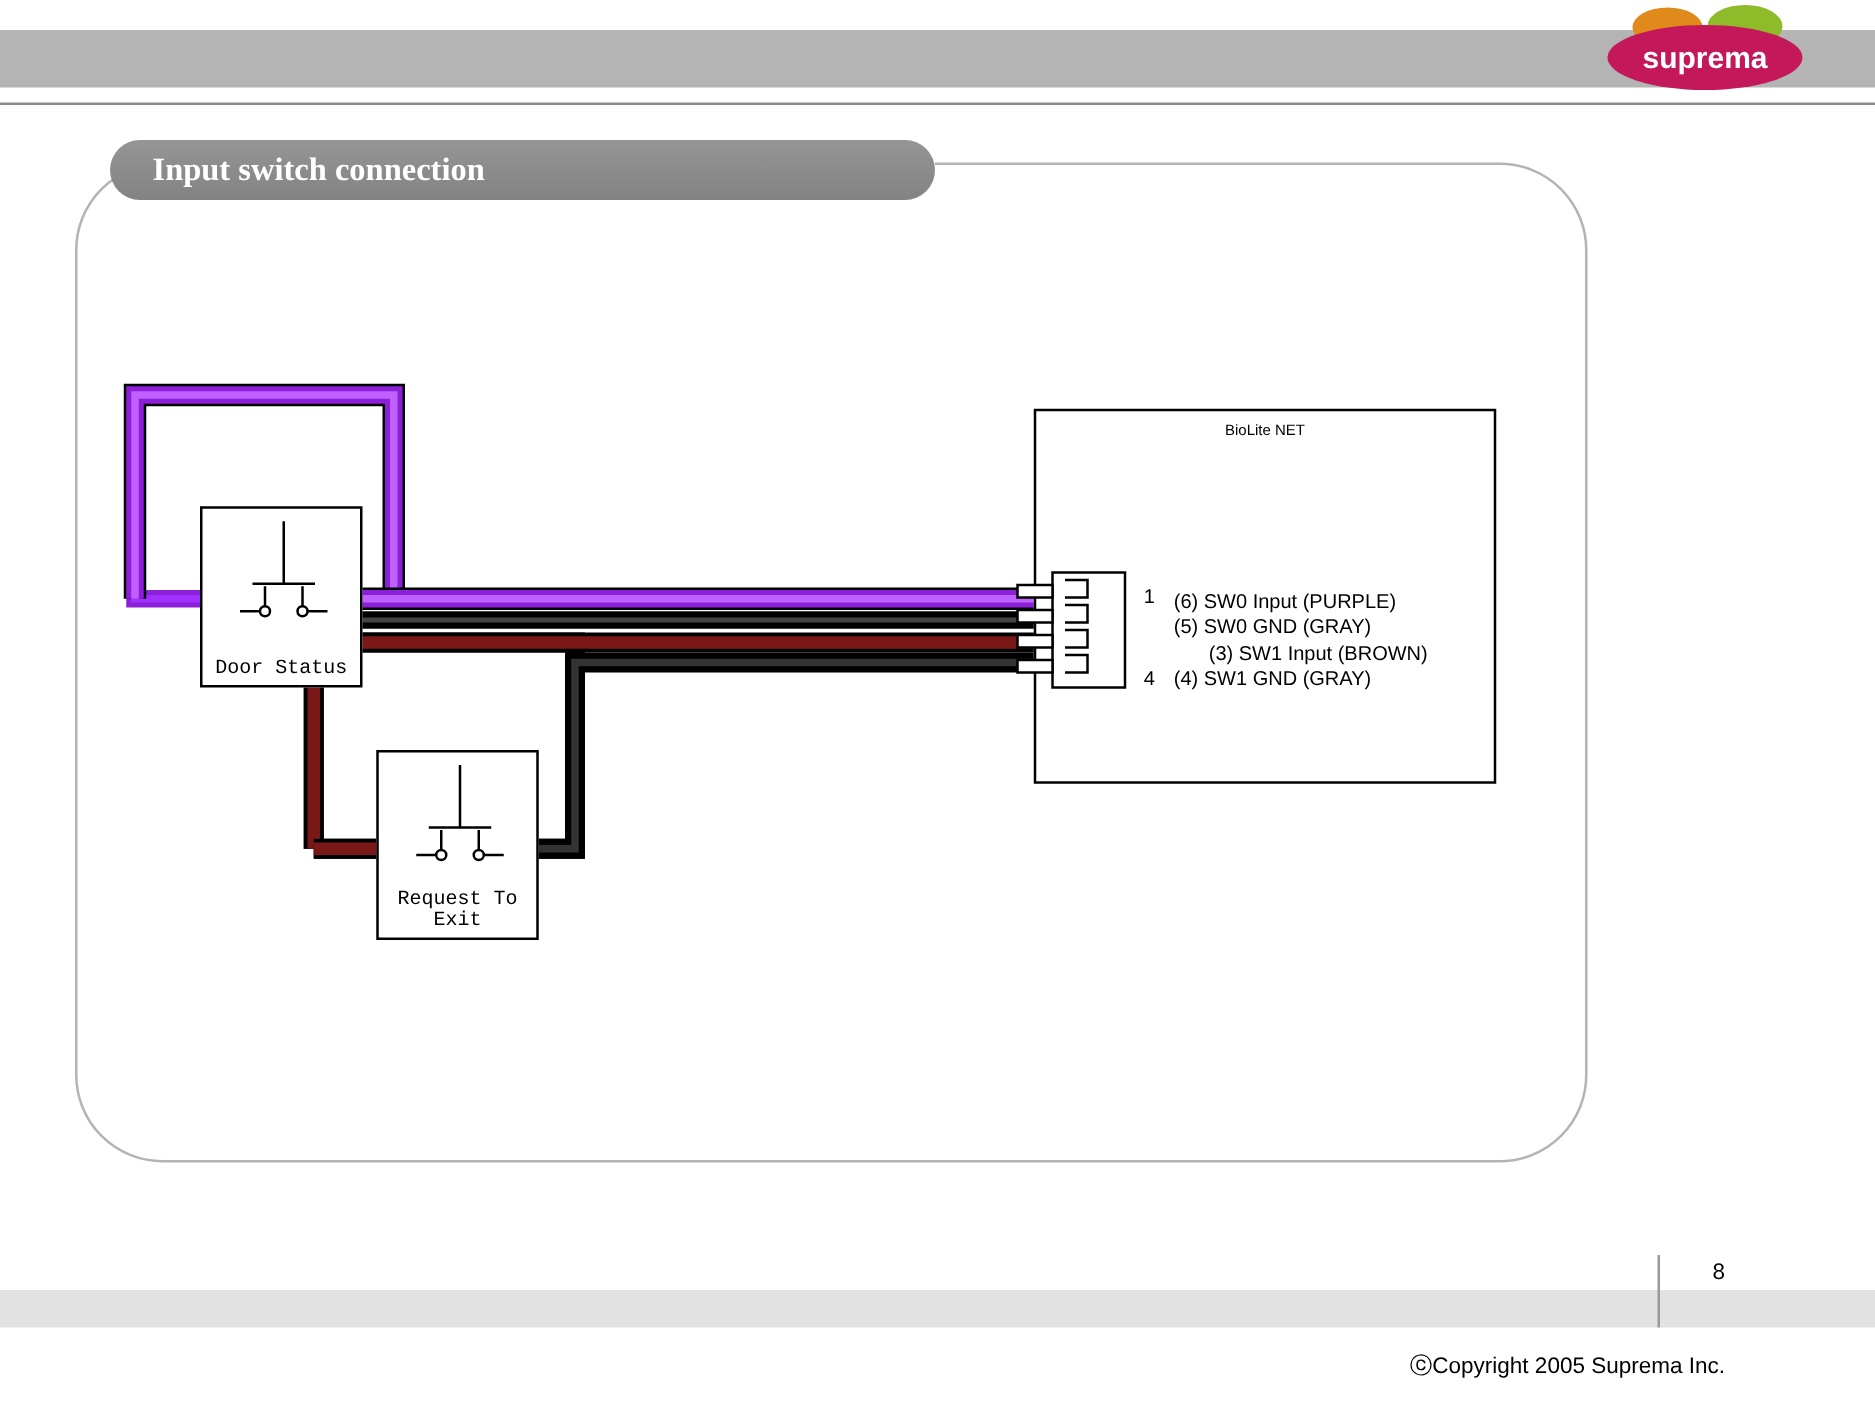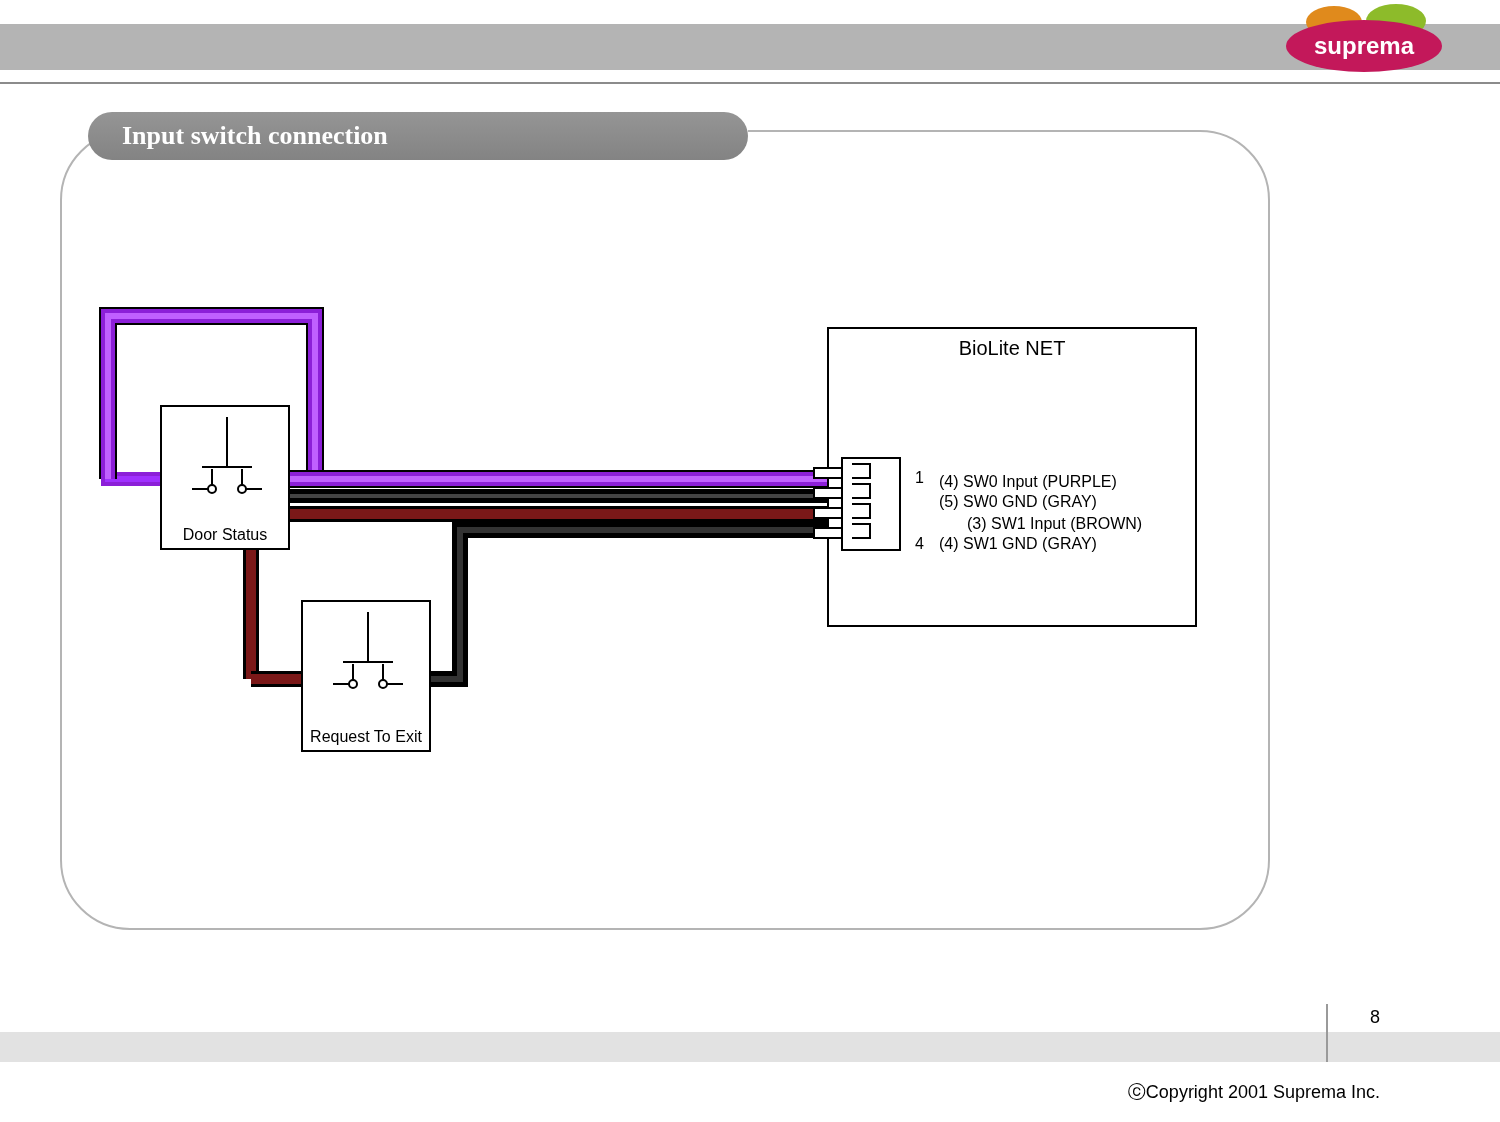--- a/index.html
+++ b/index.html
@@ -75,20 +75,21 @@
     height: 800px;
     z-index: 2;
     pointer-events: none;
   }
   .switch-box {
     position: absolute;
     border: 2px solid #000;
     background: #fff;
     text-align: center;
     z-index: 20;
+    font-family: Liberation Mono, monospace;
   }
   #door-status-box { top: 405px; left: 160px; width: 130px; height: 145px; }
   #rte-box { top: 600px; left: 301px; width: 130px; height: 152px; }
   .switch-box .label {
     position: absolute;
     bottom: 4px;
     left: 0;
     right: 0;
     font-size: 16px;
     line-height: 1.1;
@@ -102,21 +103,21 @@
     border: 2px solid #000;
     background: #fff;
     z-index: 20;
   }
   .biolite-title {
     position: absolute;
     top: 8px;
     left: 0;
     right: 0;
     text-align: center;
-    font-size: 20px;
+    font-size: 12px;
   }
   .pin-label { position:absolute; font-size:16px; white-space:nowrap; }
   #pinnum1 { top: 140px; left: 86px; }
   #pinnum4 { top: 206px; left: 86px; }
   #pin1 { top: 144px; left: 110px; }
   #pin2 { top: 164px; left: 110px; }
   #pin3 { top: 186px; left: 110px; margin-left: 28px; }
   #pin4 { top: 206px; left: 110px; }
   .connector {
     position: absolute;
@@ -232,21 +233,21 @@
     <line x1="50" y1="78" x2="50" y2="62" stroke="#000" stroke-width="2"></line>
     <line x1="80" y1="78" x2="80" y2="62" stroke="#000" stroke-width="2"></line>
   </svg>
   <div class="label">Request To Exit</div>
 </div>
 
 <div class="biolite-box">
   <div class="biolite-title">BioLite NET</div>
   <div id="pinnum1" class="pin-label">1</div>
   <div id="pinnum4" class="pin-label">4</div>
-  <div id="pin1" class="pin-label">(4) SW0 Input (PURPLE)</div>
+  <div id="pin1" class="pin-label">(6) SW0 Input (PURPLE)</div>
   <div id="pin2" class="pin-label">(5) SW0 GND (GRAY)</div>
   <div id="pin3" class="pin-label">(3) SW1 Input (BROWN)</div>
   <div id="pin4" class="pin-label">(4) SW1 GND (GRAY)</div>
 </div>
 
 <div class="connector">
   <svg viewBox="0 0 100 100" width="100" height="100">
     <rect x="30" y="4" width="58" height="92" fill="#fff" stroke="#000" stroke-width="2"></rect>
 
     <g stroke="#000" stroke-width="2" fill="#fff">
@@ -261,13 +262,13 @@
       <path d="M 40 30 h 18 v 14 h -18"></path>
       <path d="M 40 50 h 18 v 14 h -18"></path>
       <path d="M 40 70 h 18 v 14 h -18"></path>
     </g>
   </svg>
 </div>
 
 <div class="footer-bar"></div>
 <div class="vdivider"></div>
 <div class="page-num">8</div>
-<div class="copyright">ⓒCopyright 2001 Suprema Inc.</div>
+<div class="copyright">ⓒCopyright 2005 Suprema Inc.</div>
 
 </body></html>

